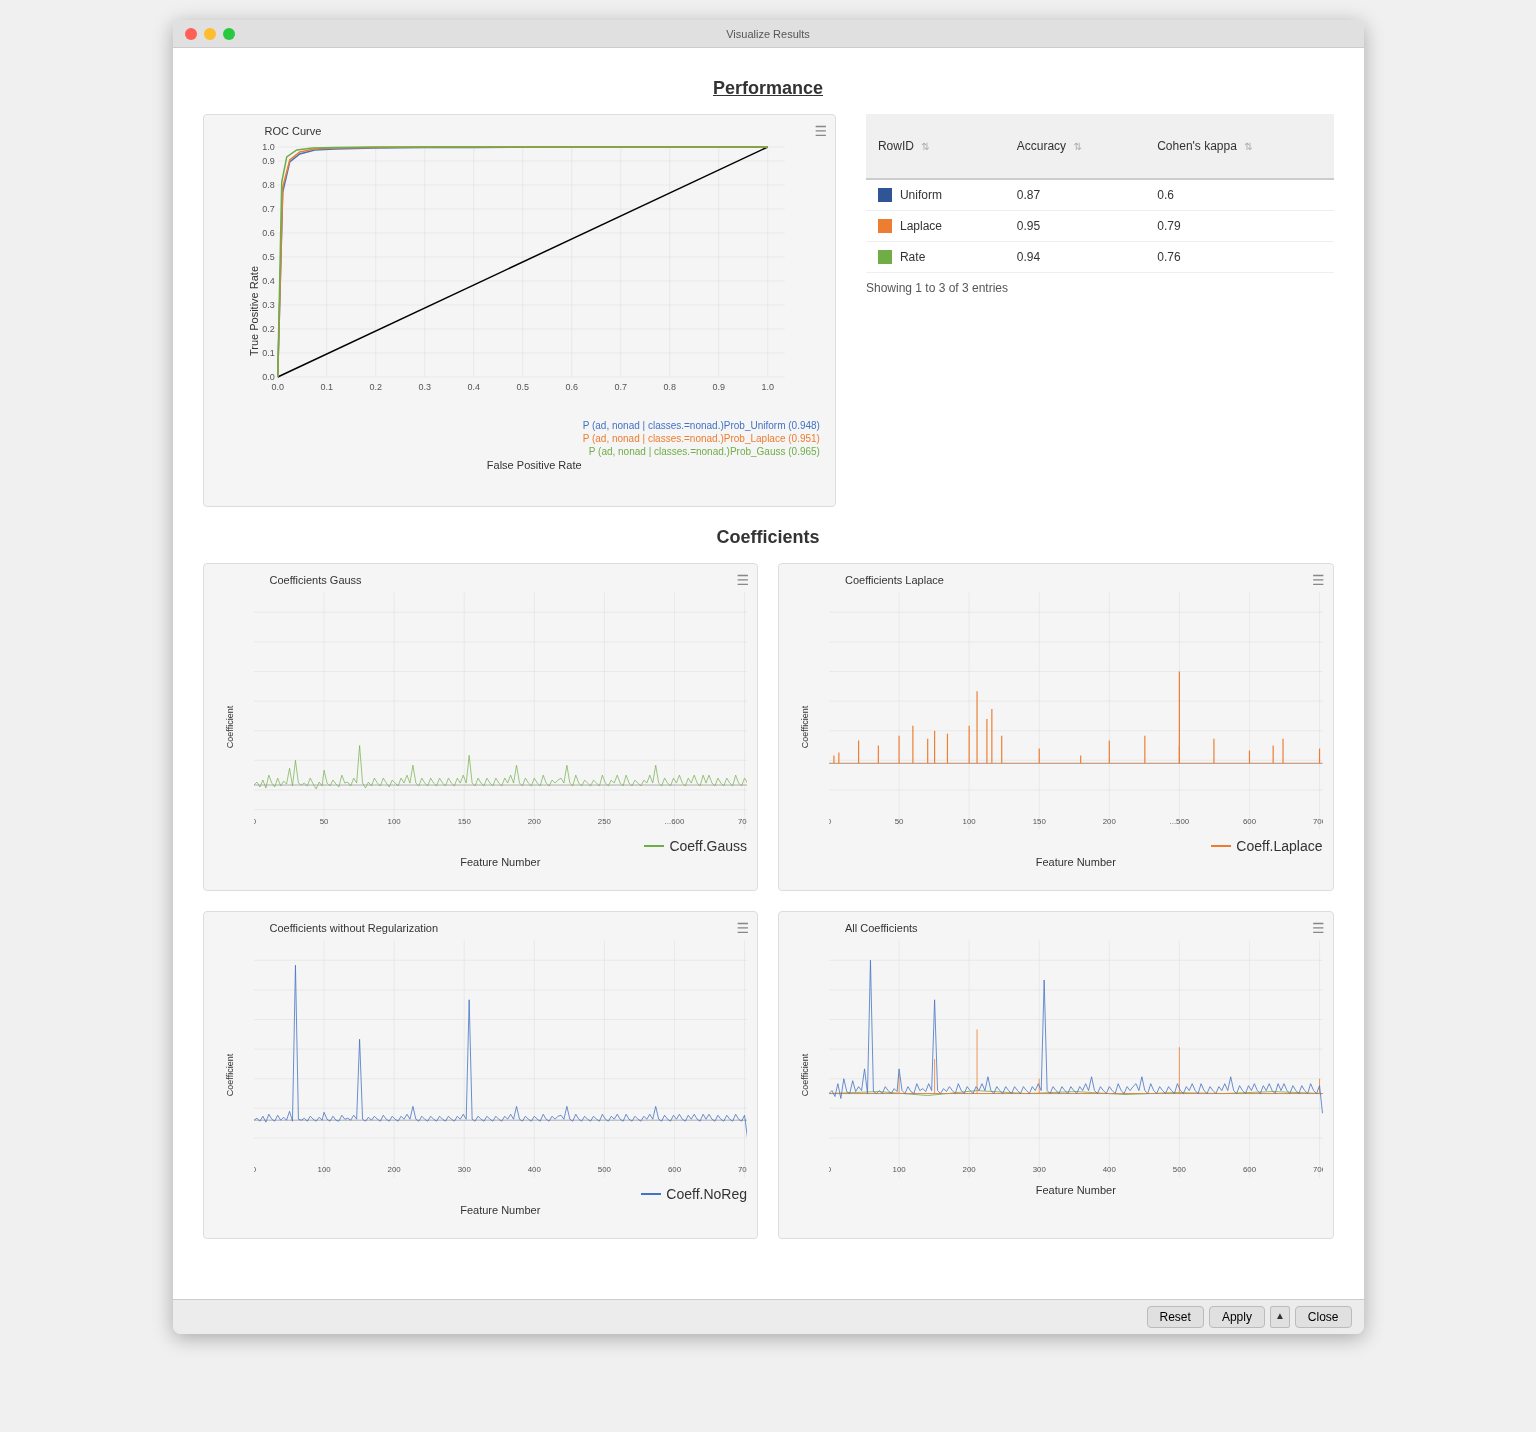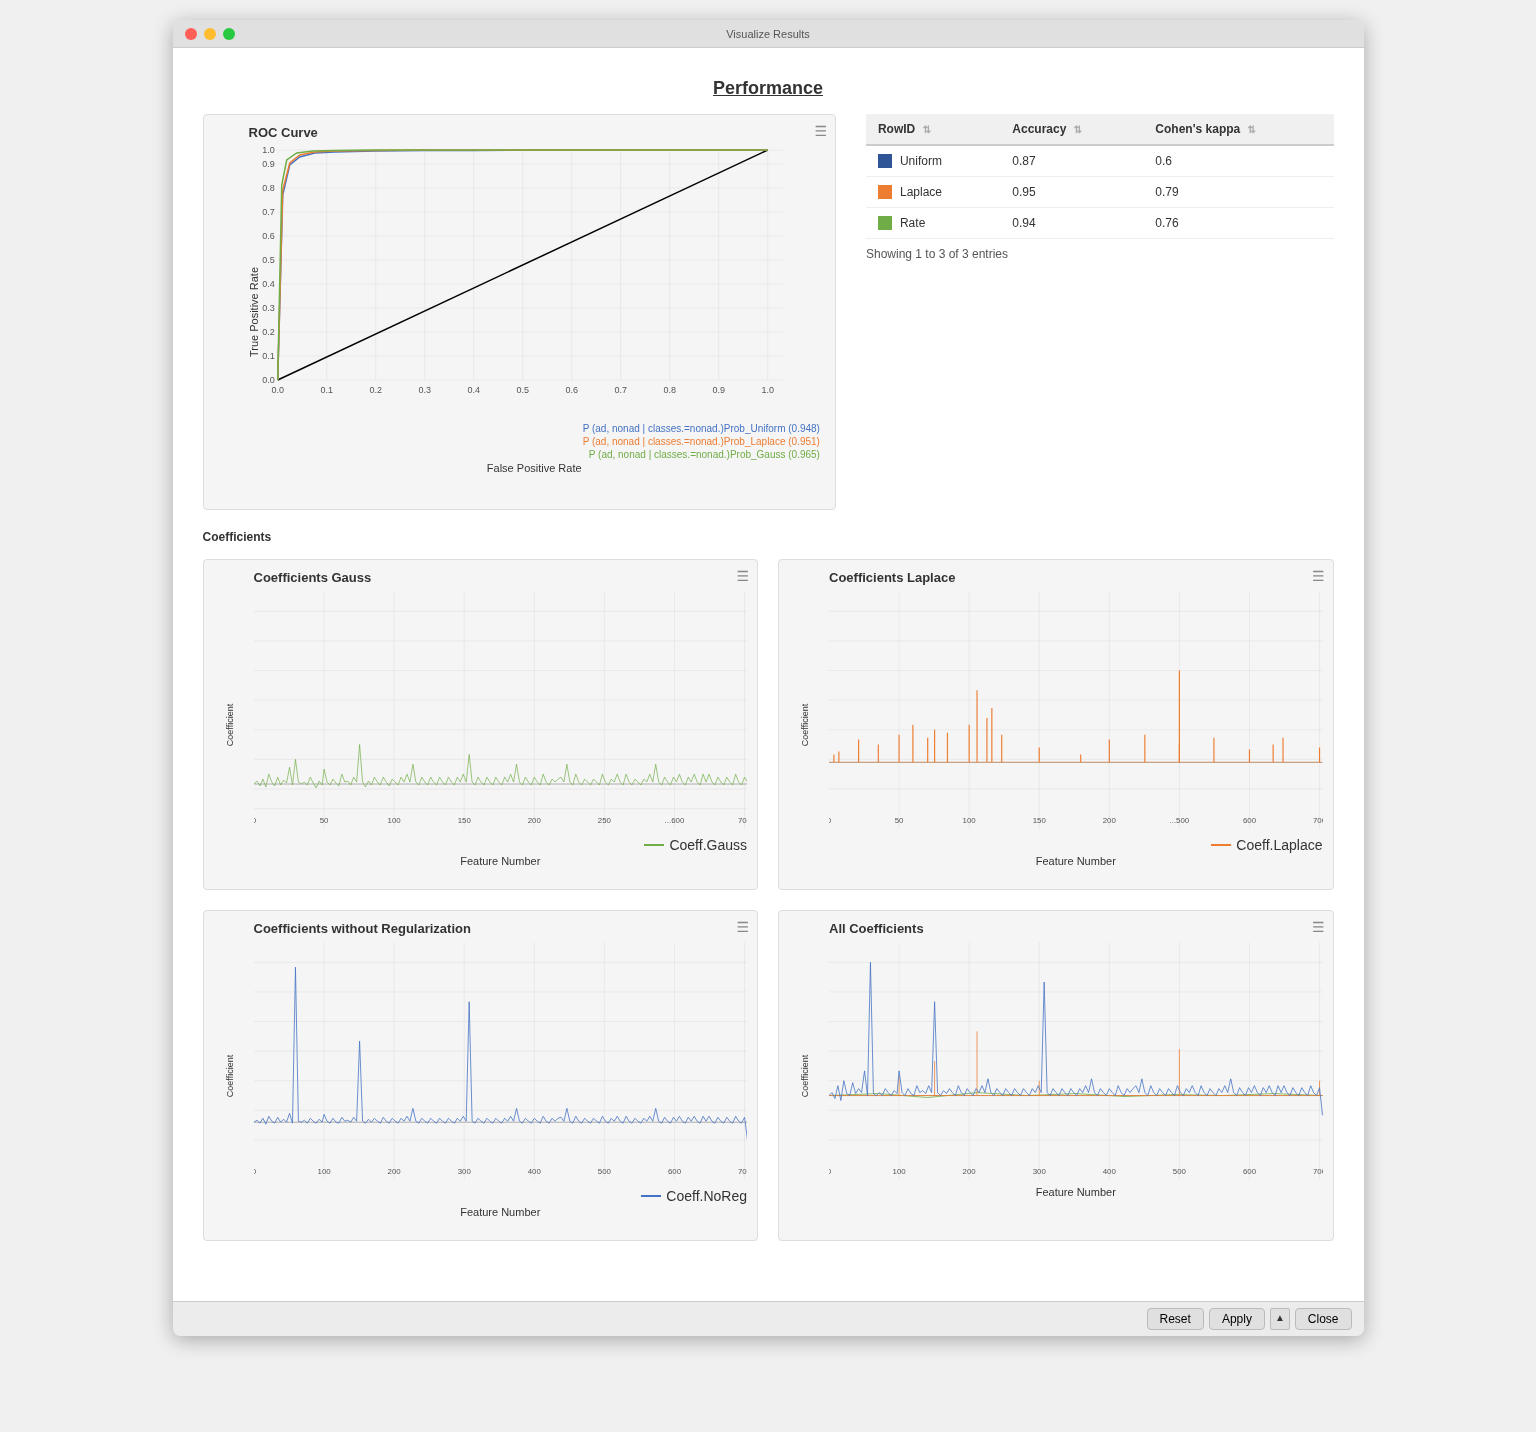--- a/index.html
+++ b/index.html
@@ -68,23 +68,24 @@
     .roc-container {
       flex: 1.1;
       background: #f5f5f5;
       border: 1px solid #ddd;
       border-radius: 4px;
       padding: 10px 15px 35px 45px;
       position: relative;
       min-height: 340px;
     }
     .chart-title {
-      font-size: 13px;
-      font-weight: bold;
+      font-size: 11px;
+      font-weight: normal;
       margin-bottom: 5px;
+      margin-left: 16px;
     }
     .menu-icon {
       position: absolute;
       top: 8px;
       right: 8px;
       color: #888;
       font-size: 14px;
       cursor: pointer;
     }
     .roc-svg { width: 100%; height: 270px; }
@@ -111,24 +112,24 @@
     .perf-table-container {
       flex: 0.9;
     }
     table {
       width: 100%;
       border-collapse: collapse;
       font-size: 12px;
     }
     th {
       background: #f0f0f0;
-      padding: 8px 12px;
+      padding: 25px 12px;
       text-align: left;
       border-bottom: 2px solid #ccc;
-      font-weight: 700;
+      font-weight: 400;
       font-size: 12px;
     }
     th .sort-icon {
       color: #aaa;
       margin-left: 4px;
       font-size: 10px;
     }
     td {
       padding: 8px 12px;
       border-bottom: 1px solid #eee;
@@ -144,21 +145,22 @@
       flex-shrink: 0;
     }
     .table-footer {
       text-align: left;
       font-size: 12px;
       color: #555;
       margin-top: 8px;
     }
     
     .coeff-section-title {
-      font-size: 12px;
+      text-align: center;
+      font-size: 18px;
       font-weight: bold;
       margin: 20px 0 15px 0;
     }
     .charts-grid {
       display: grid;
       grid-template-columns: 1fr 1fr;
       gap: 20px;
     }
     .chart-container {
       background: #f5f5f5;

